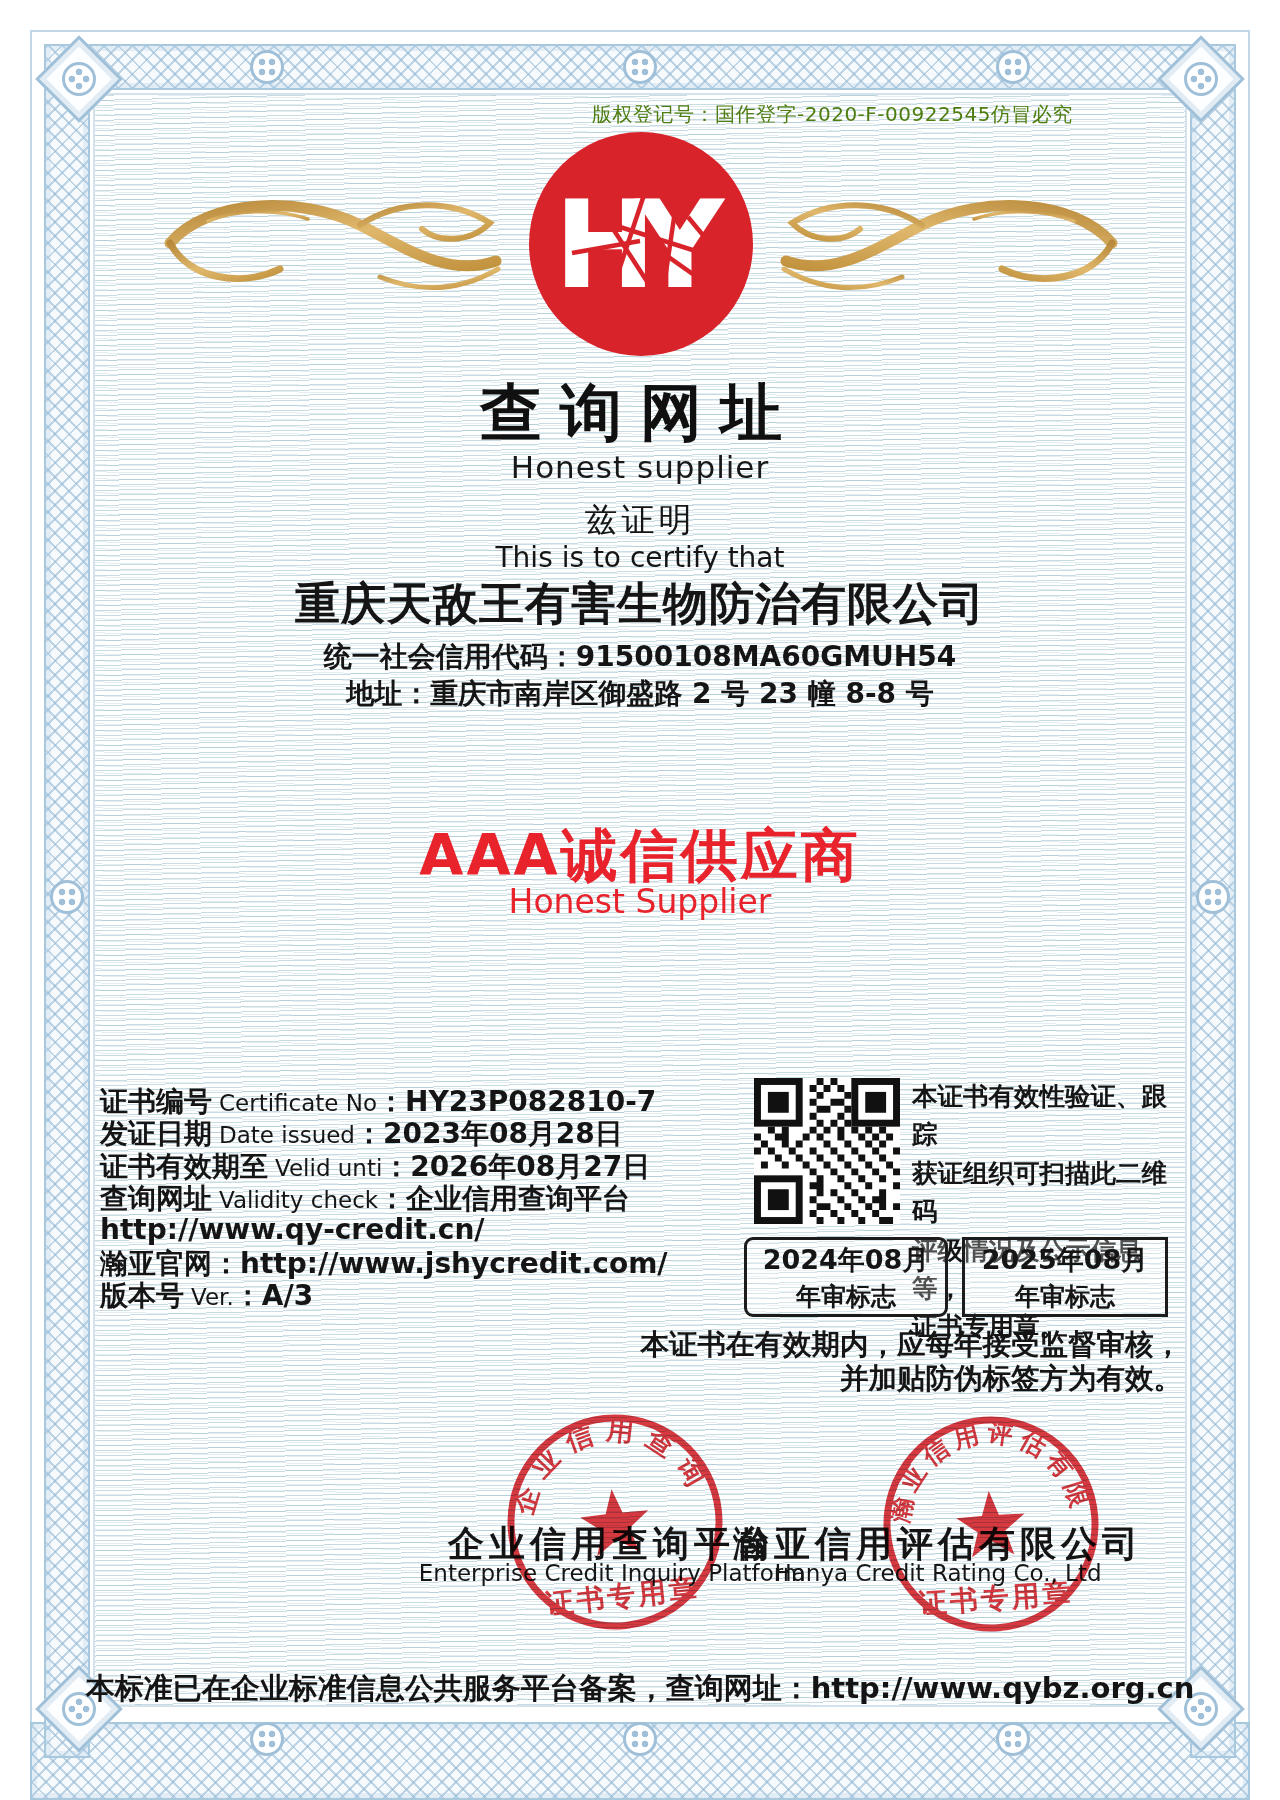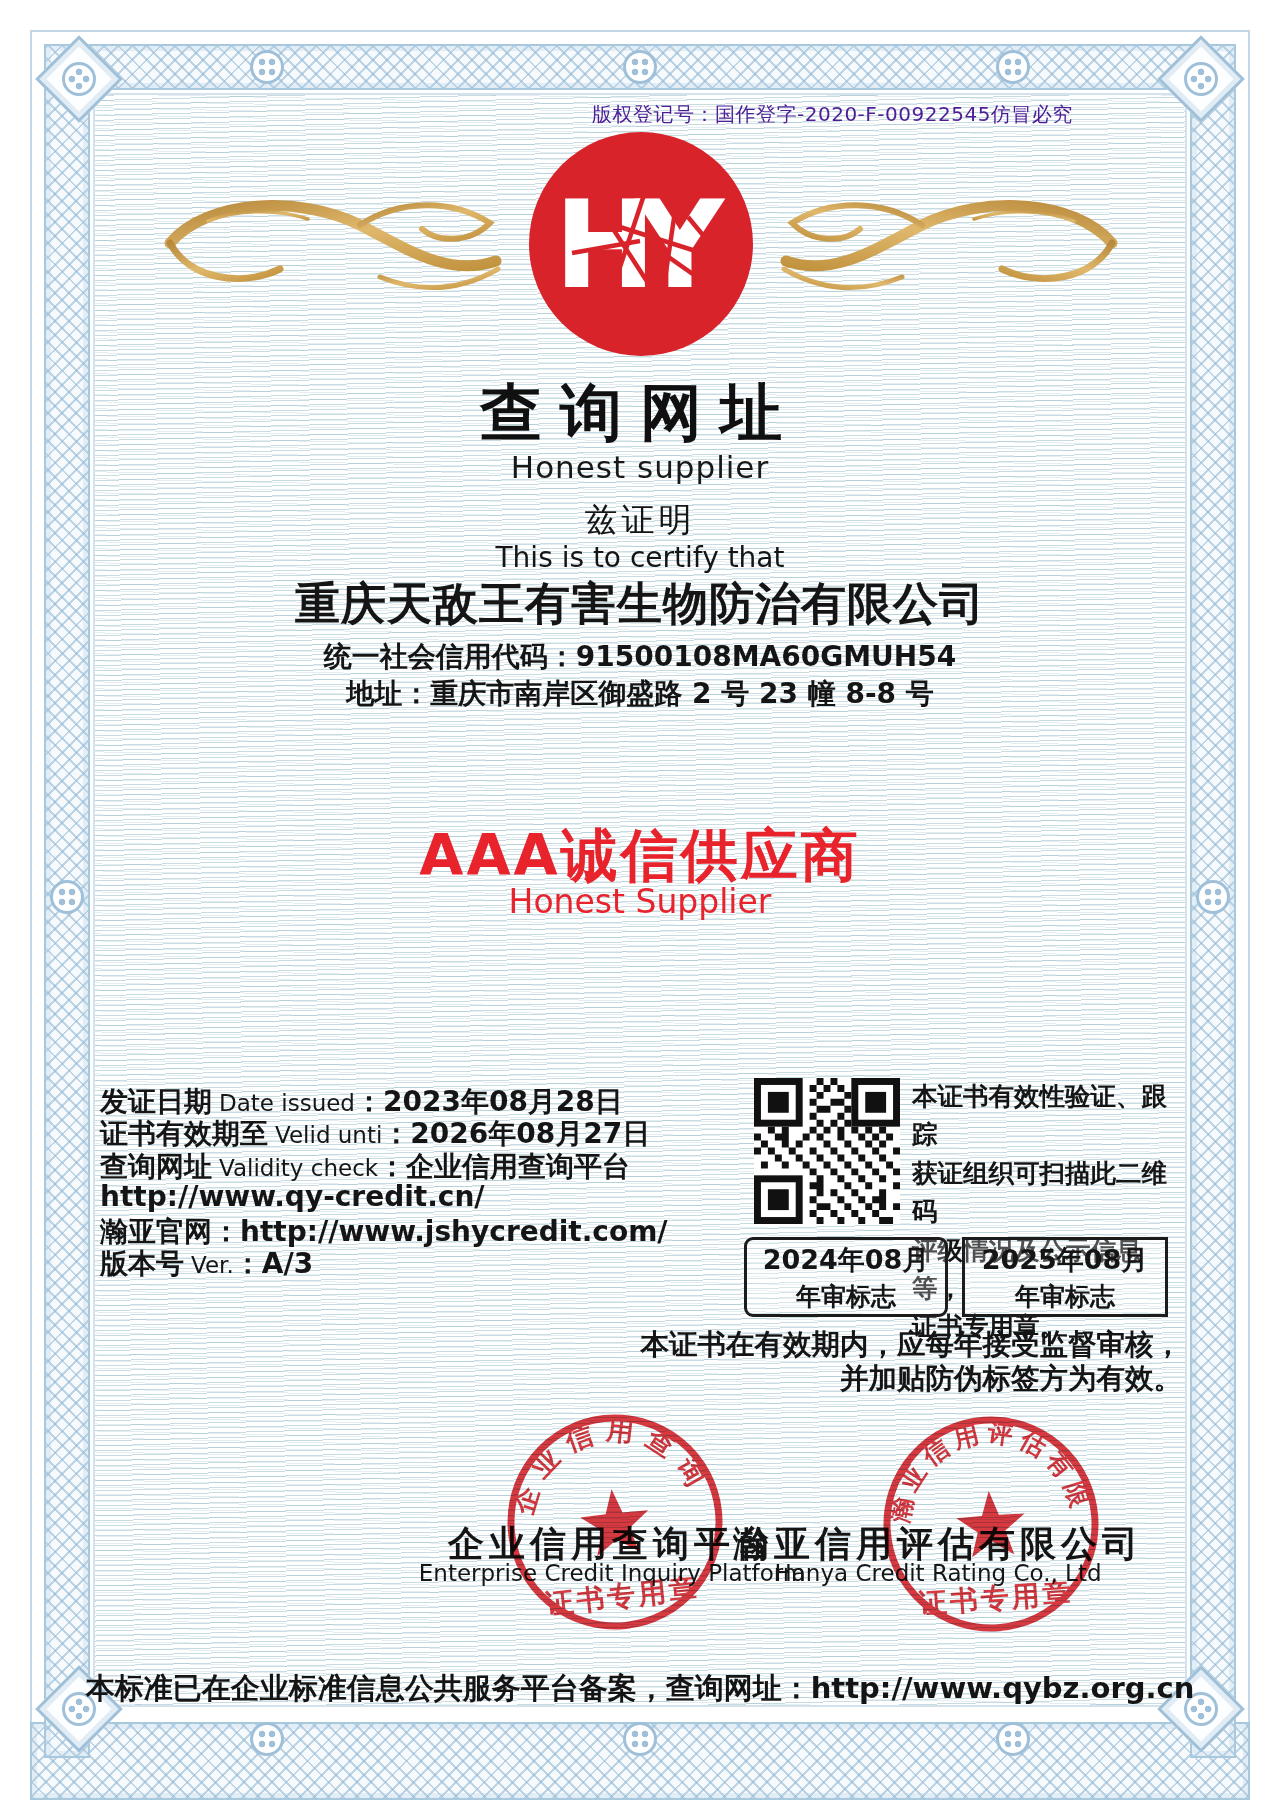--- a/index.html
+++ b/index.html
@@ -42,21 +42,21 @@
   .guilloche{
     position:absolute;inset:95px;
     background-image:
       repeating-linear-gradient(178.5deg, rgba(96,152,170,.34) 0 1px, rgba(255,255,255,0) 1px 5px),
       repeating-linear-gradient(181.2deg, rgba(128,176,196,.22) 0 1px, rgba(255,255,255,0) 1px 7px);
   }
   
   .abs{position:absolute;}
   .cx{left:50%;transform:translateX(-50%);white-space:nowrap;}
   
-  .copyright{top:101px;left:592px;font-size:20px;color:#4c1d95;letter-spacing:.5px;}
+  .copyright{top:101px;left:592px;font-size:20px;color:#4d7c0f;letter-spacing:.5px;}
   .logo{left:528px;top:131px;width:226px;height:226px;}
   .flourish{top:181px;width:358px;height:118px;}
   .flourish.left{left:148px;}
   .flourish.right{left:776px;transform:scaleX(-1);}
   .title-cn{top:371px;font-size:62px;font-weight:600;letter-spacing:18px;color:#101010;}
   .title-en{top:449px;font-size:31px;color:#181818;letter-spacing:1px;}
   .certify-cn{top:498px;font-size:33px;letter-spacing:4px;}
   .certify-en{top:541px;font-size:28px;}
   .company{top:574px;font-size:45px;font-weight:700;letter-spacing:1px;}
   .credit-code{top:638px;font-size:28px;font-weight:600;}
@@ -172,20 +172,21 @@
   <div class="abs cx certify-cn">兹证明</div>
   <div class="abs cx certify-en">This is to certify that</div>
   <div class="abs cx company">重庆天敌王有害生物防治有限公司</div>
   <div class="abs cx credit-code">统一社会信用代码：91500108MA60GMUH54</div>
   <div class="abs cx address">地址：重庆市南岸区御盛路 2 号 23 幢 8-8 号</div>
 
   <div class="abs cx aaa-title" style="color:#e8232c;">AAA诚信供应商</div>
   <div class="abs cx aaa-sub" style="color:#e8232c;">Honest Supplier</div>
 
   <div class="abs details">
+    <div class="d-row"><span class="d-cn">证书编号</span><span class="d-en">Certificate No</span><span class="d-val">：HY23P082810-7</span></div>
     <div class="d-row"><span class="d-cn">发证日期</span><span class="d-en">Date issued</span><span class="d-val">：2023年08月28日</span></div>
     <div class="d-row"><span class="d-cn">证书有效期至</span><span class="d-en">Velid unti</span><span class="d-val">：2026年08月27日</span></div>
     <div class="d-row"><span class="d-cn">查询网址</span><span class="d-en">Validity check</span><span class="d-val">：企业信用查询平台</span></div>
     <div class="d-row"><span class="d-val">http://www.qy-credit.cn/</span></div>
     <div class="d-row"><span class="d-val">瀚亚官网：http://www.jshycredit.com/</span></div>
     <div class="d-row"><span class="d-cn">版本号</span><span class="d-en">Ver.</span><span class="d-val">：A/3</span></div>
   </div>
 
   <svg class="abs qr" viewBox="0 0 147 147">
     <rect width="147" height="147" fill="#ffffff"></rect>

